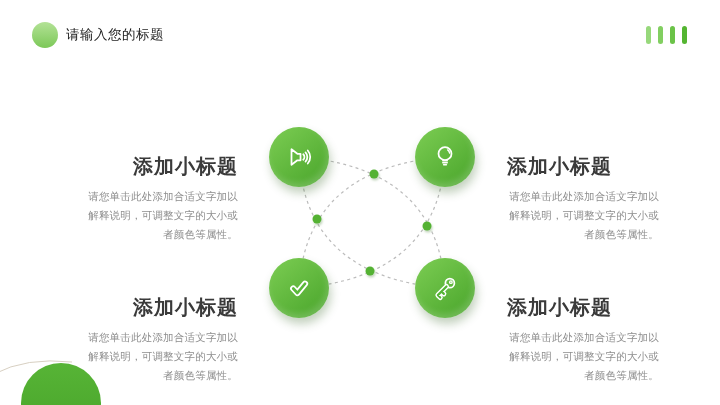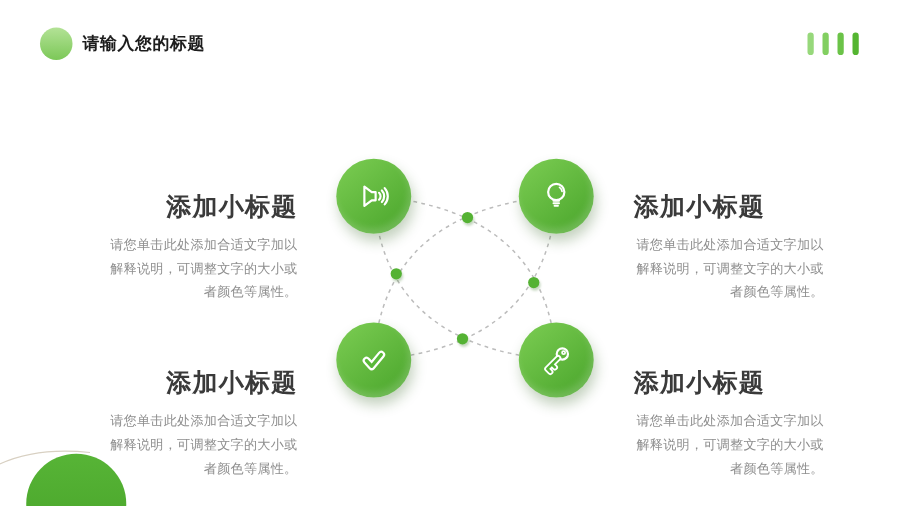--- a/index.html
+++ b/index.html
@@ -8,21 +8,21 @@
     background:#ffffff;
     font-family:"Liberation Sans","DejaVu Sans",sans-serif;
   }
   
   .header-dot{
     position:absolute;left:32px;top:22px;width:26px;height:26px;border-radius:50%;
     background:linear-gradient(180deg,#b3e296 0%,#7cc858 100%);
   }
   .header-title{
     position:absolute;left:66px;top:25px;height:20px;line-height:20px;
-    font-size:13.5px;font-weight:bold;color:#1d1d1d;letter-spacing:0.5px;
+    font-size:13.5px;font-weight:normal;color:#1d1d1d;letter-spacing:0.5px;
   }
   .bars{position:absolute;top:26px;left:646px;display:flex;gap:7px;}
   .bars i{display:block;width:5px;height:18px;border-radius:3px;}
   .bars i:nth-child(1){background:#97d87b;}
   .bars i:nth-child(2){background:#82cf61;}
   .bars i:nth-child(3){background:#6bc348;}
   .bars i:nth-child(4){background:#54b531;}
   
   .tblock{position:absolute;width:152px;margin-top:44px;}
   .tblock h3{

